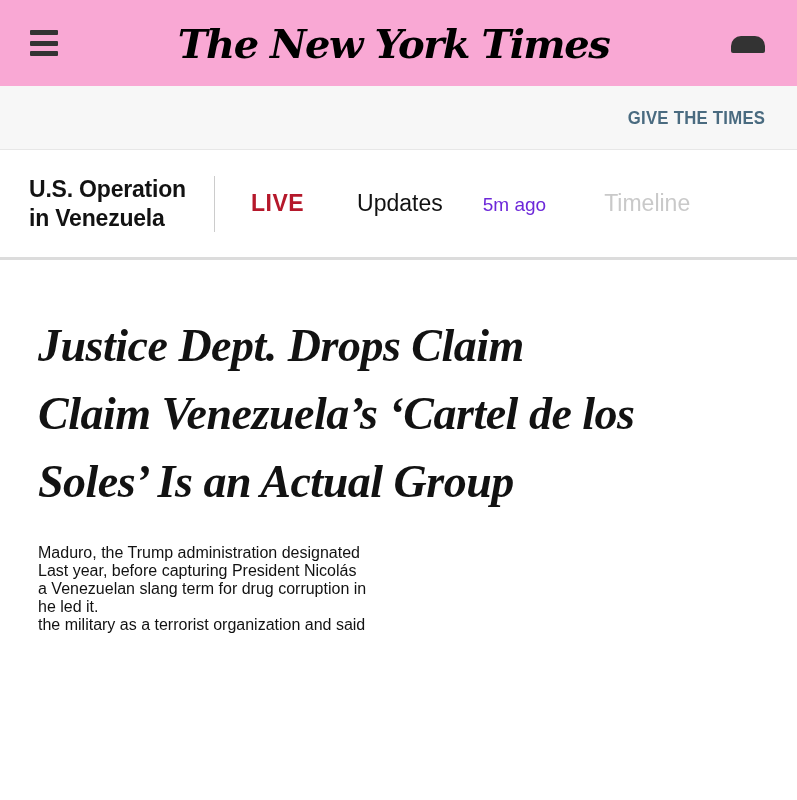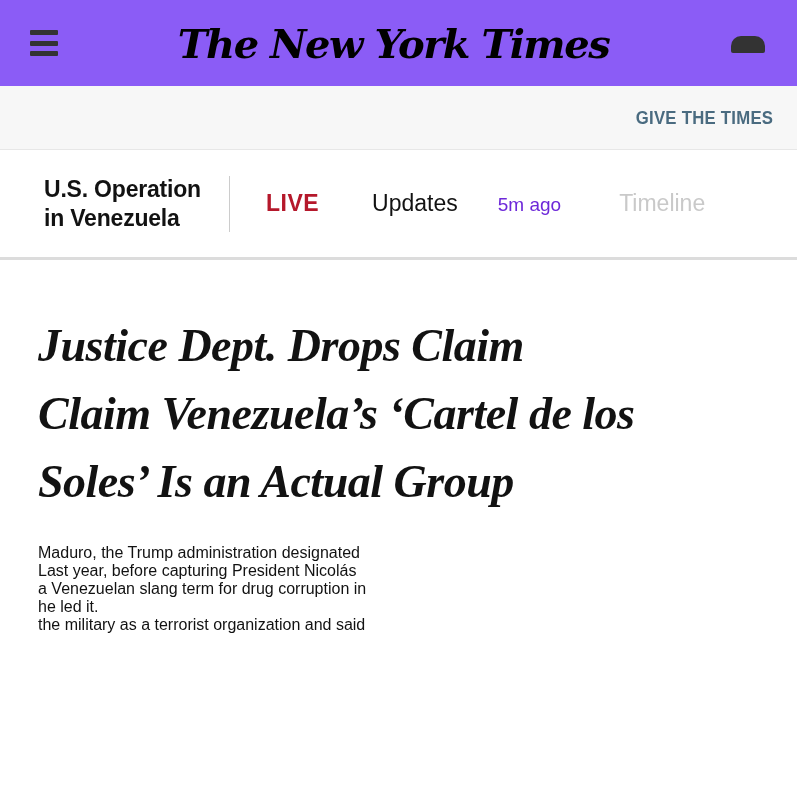--- a/index.html
+++ b/index.html
@@ -2,21 +2,21 @@
 <html><head>
 <meta charset="utf-8">
 <style>
   html, body { margin:0; padding:0; }
   body {
     width:797px; height:800px; background:#ffffff; overflow:hidden;
     font-family:"Liberation Sans", sans-serif; color:#121212; position:relative;
   }
   
   .top-bar {
-    height:86px; background:#8b5cf6; display:flex; align-items:center;
+    height:86px; background:#f9a8d4; display:flex; align-items:center;
     padding:12px 30px; box-sizing:border-box;
   }
   .menu-btn {
     width:28px; height:26px; display:flex; flex-direction:column;
     justify-content:space-between; background:none; border:none; padding:0; cursor:pointer;
   }
   .menu-btn span { display:block; height:5px; background:#333; border-radius:1px; }
   .logo {
     flex:1; text-align:center;
     font-family:"DejaVu Serif", serif; font-weight:bold; font-style:italic;
@@ -24,32 +24,32 @@
     cursor:pointer;
   }
   .account-btn { width:38px; height:42px; background:none; border:none; padding:0; cursor:pointer; }
   .person-head { width:20px; height:20px; border-radius:50%; background:#333; margin:0 auto; }
   .person-body { width:34px; height:17px; background:#333; border-radius:10px 10px 2px 2px; margin:3px auto 0; }
 
   
   .promo-bar {
     height:64px; background:#f7f7f7; border-bottom:1px solid #e7e7e7;
     display:flex; align-items:center; justify-content:flex-end;
-    padding-right:24px; box-sizing:border-box;
+    padding-right:32px; box-sizing:border-box;
   }
   .give-link {
     color:#4a6b80; font-size:19px; font-weight:bold; letter-spacing:0.3px;
     text-decoration:none; transform:scaleX(0.88); transform-origin:right center;
     white-space:nowrap; cursor:pointer;
   }
 
   
   .story-nav {
     height:110px; background:#fff; border-bottom:3px solid #dcdcdc;
-    display:flex; align-items:center; padding-left:44px; box-sizing:border-box;
+    display:flex; align-items:center; padding-left:29px; box-sizing:border-box;
     white-space:nowrap; overflow:hidden;
   }
   .story-title {
     font-weight:bold; font-size:23px; line-height:1.22; letter-spacing:-0.2px;
     cursor:pointer; flex-shrink:0;
   }
   .nav-divider { width:1px; height:56px; background:#ccc; margin-left:28px; flex-shrink:0; }
   .live-link { margin-left:36px; text-decoration:none; color:inherit; cursor:pointer; flex-shrink:0; display:flex; align-items:baseline;gap:29px; }
   .live-badge { color:#b5182b; font-weight:bold; font-size:23px; letter-spacing:0.5px; }
   .live-label { font-size:23px; color:#121212; margin-left:24px; }

